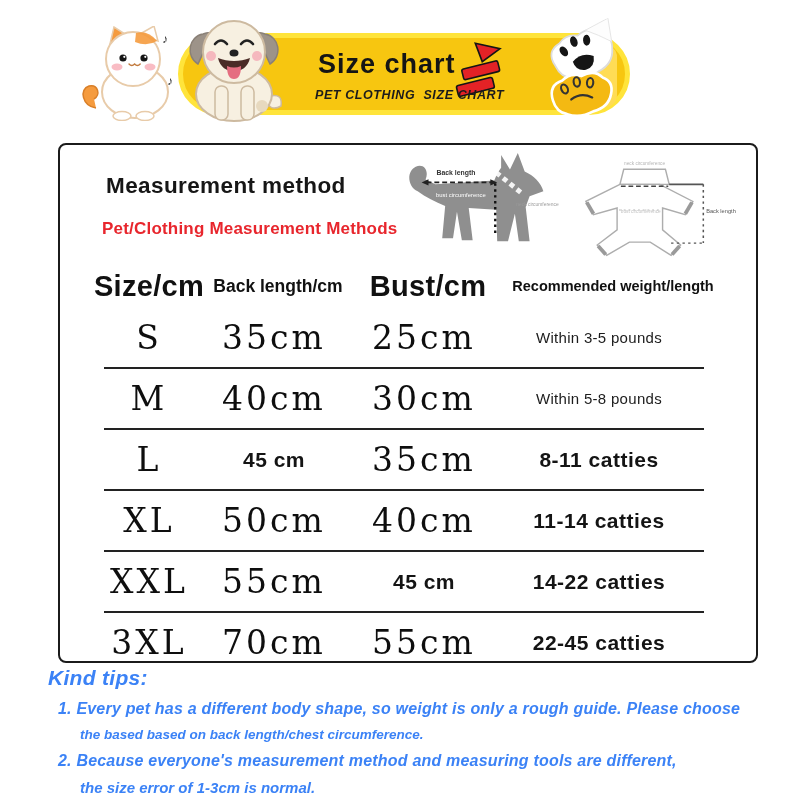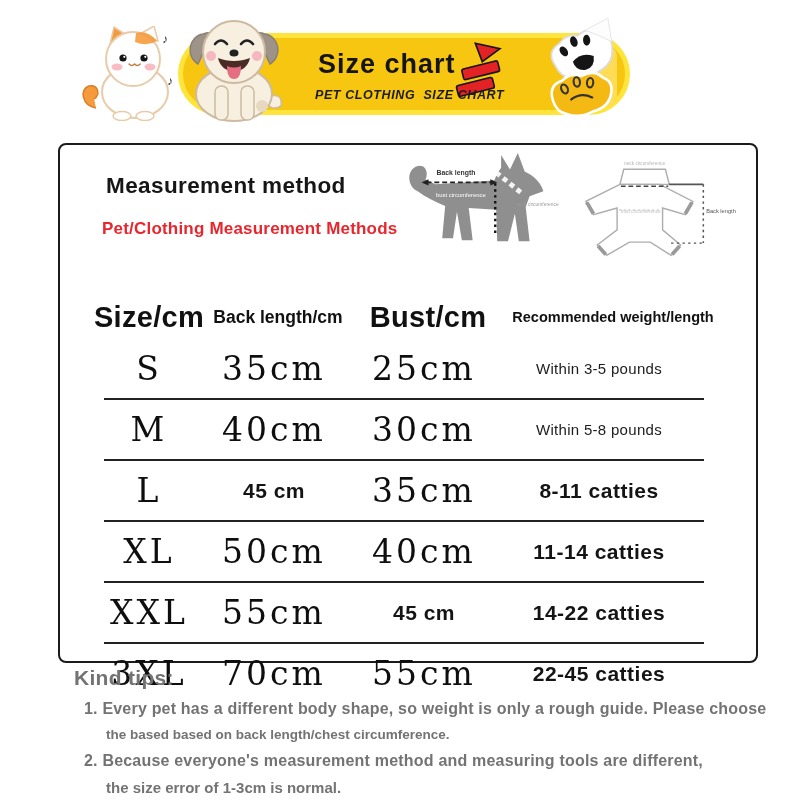--- a/index.html
+++ b/index.html
@@ -23,35 +23,35 @@
   
   .content-box{position:absolute;left:58px;top:143px;width:700px;height:520px;
                border:2px solid #1b1b1b;border-radius:8px;box-sizing:border-box;}
   .mm-title{position:absolute;left:46px;top:28px;font-size:22.5px;font-weight:600;color:#161616;letter-spacing:.4px;}
   .mm-sub{position:absolute;left:42px;top:74px;font-size:17px;font-weight:700;color:#E8262D;letter-spacing:.2px;}
   .dog-diagram{position:absolute;left:340px;top:2px;width:162px;height:112px;}
   .garment-diagram{position:absolute;left:505px;top:12px;width:180px;height:104px;}
 
   
   .size-table{position:absolute;left:44px;top:119px;width:600px;}
-  .thead{display:flex;height:44px;align-items:center;margin-top:31px;}
+  .thead{display:flex;height:44px;align-items:center;}
   .trow{display:flex;height:59px;align-items:center;}
   .trow:not(:last-child){border-bottom:2px solid #222;}
   .tcell,.hcell{display:flex;align-items:center;justify-content:center;box-sizing:border-box;}
   .c0{width:90px;} .c1{width:160px;} .c2{width:140px;} .c3{width:210px;}
   .hcell.c1,.hcell.c2,.hcell.c3{transform:translateX(14px);}
   .h-lg{font-size:29px;font-weight:600;letter-spacing:.3px;}
   .h-md{font-size:17.5px;font-weight:700;}
   .h-sm{font-size:14.5px;font-weight:700;}
   .serif{font-family:"DejaVu Serif",serif;font-size:33px;letter-spacing:3px;color:#0e0e0e;}
   .sans-sm{font-size:15px;font-weight:400;letter-spacing:.3px;color:#1c1c1c;}
   .sans-md{font-size:21px;font-weight:600;letter-spacing:.5px;color:#141414;}
 
   
-  .tips{position:absolute;left:74px;top:666px;width:706px;color:#737373;}
+  .tips{position:absolute;left:48px;top:666px;width:706px;color:#3b82f6;font-style:italic;}
   .tip-title{font-size:21px;font-weight:700;letter-spacing:.3px;}
   .tip-main{font-size:16px;font-weight:700;margin:10px 0 0 10px;letter-spacing:.2px;}
   .tip-sub-sm{font-size:13.5px;font-weight:700;margin:9px 0 0 32px;}
   .tip-sub{font-size:15px;font-weight:700;margin:9px 0 0 32px;}
 </style>
 </head>
 <body>
 
 <div class="stage">
 

